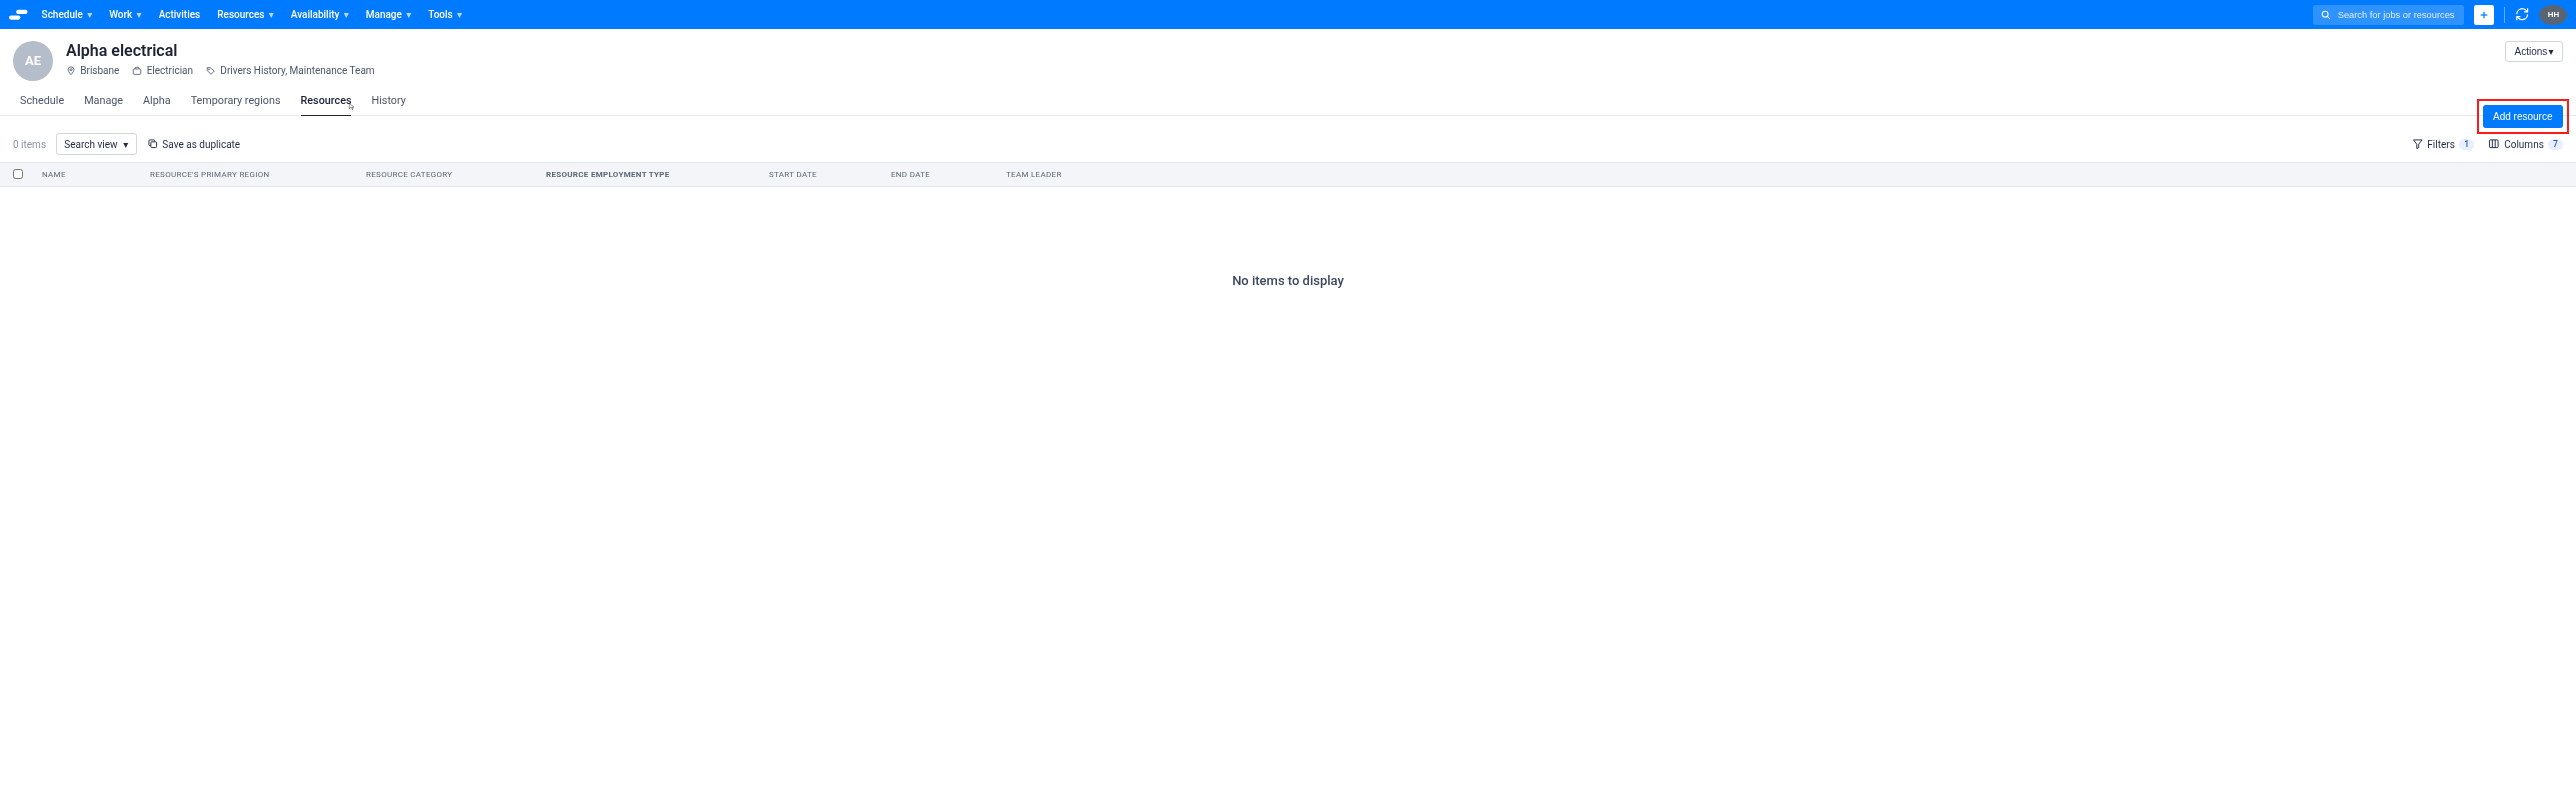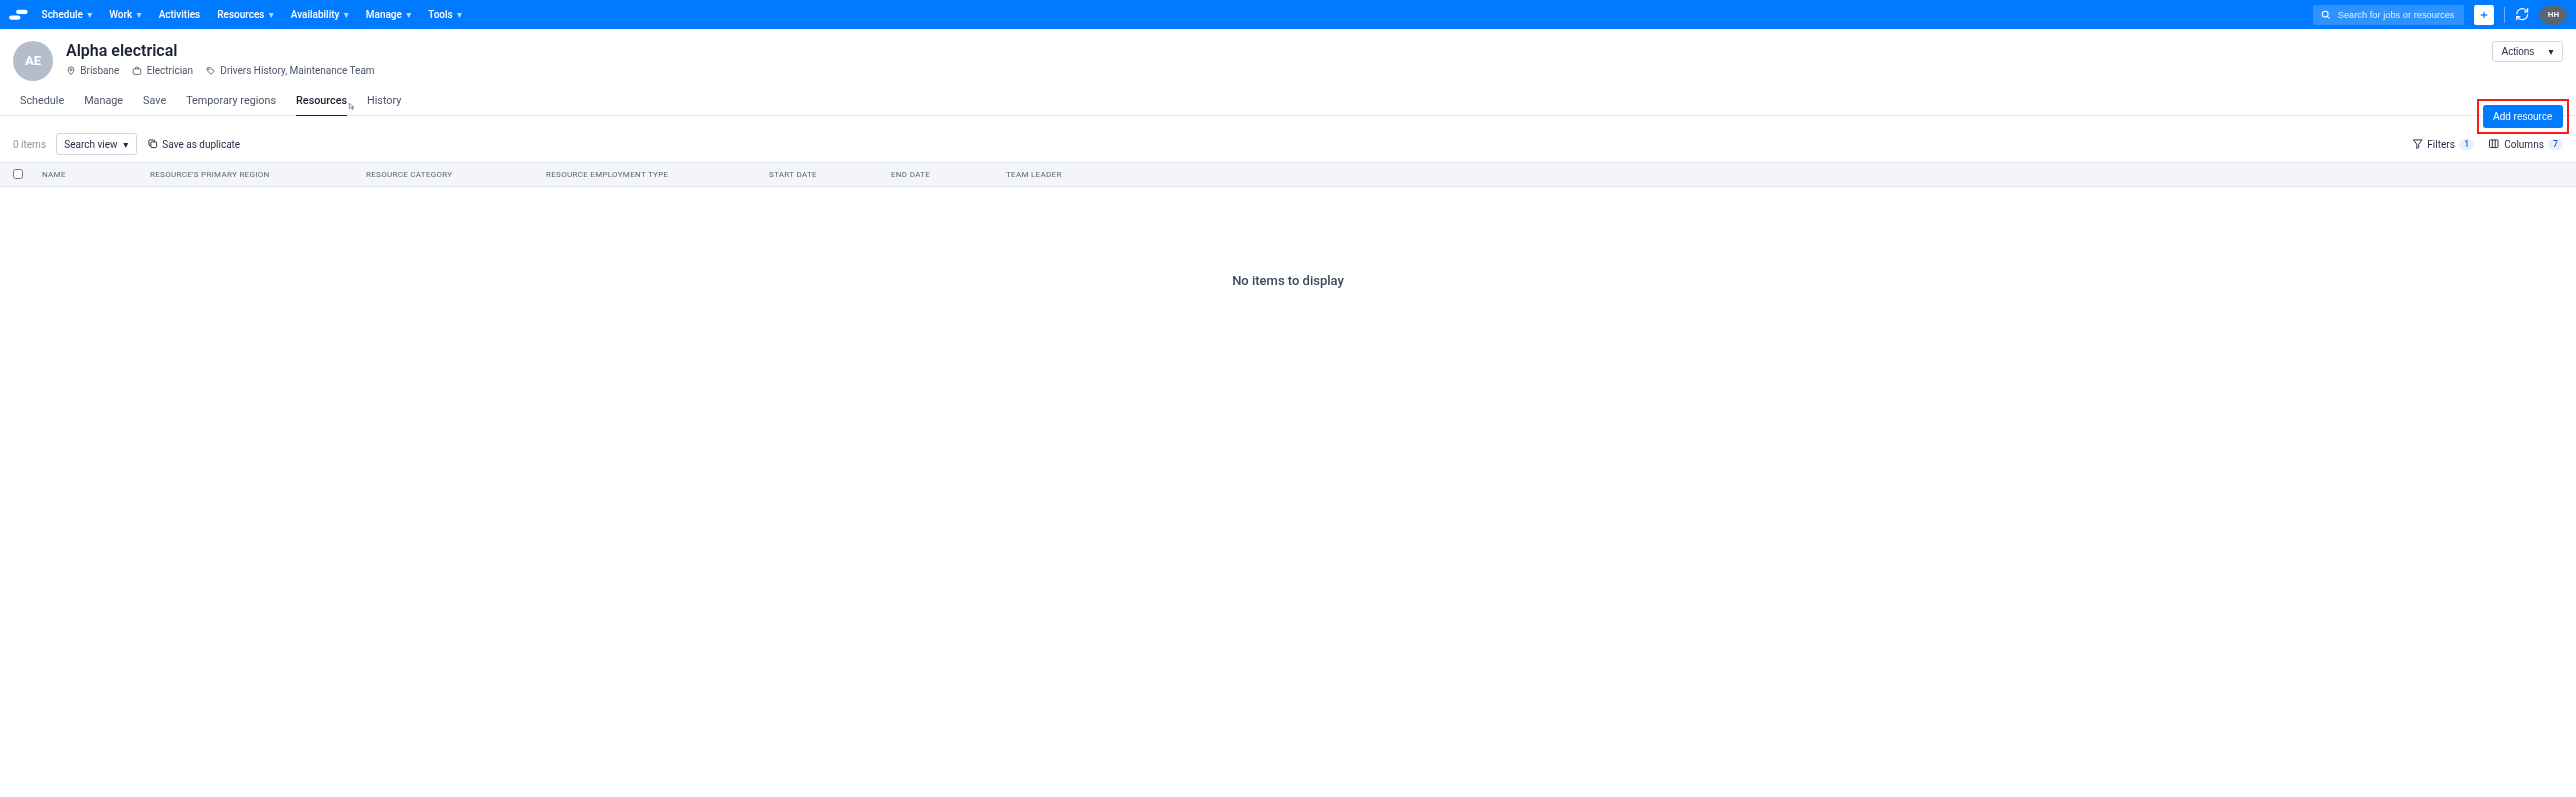--- a/index.html
+++ b/index.html
@@ -21,21 +21,21 @@
   .sync-icon { width:14.4px; height:14.4px; color:#fff; cursor:pointer; }
 
   
   .page-head { display:flex; align-items:flex-start; padding:11.5px 13px 0; gap:13px; }
   .avatar-lg { width:40px; height:40px; border-radius:50%; background:#b4bdc9; color:#fff; display:flex; align-items:center; justify-content:center; font-weight:700; font-size:13px; }
   .title-block { flex:1; }
   .page-title { font-size:16px; font-weight:600; color:#1a2233; margin-bottom:5.8px; }
   .meta-line { display:flex; align-items:center; gap:13px; color:#4a5568; font-size:10px; }
   .meta-chip { display:flex; align-items:center; gap:4.3px; }
   .meta-chip svg { width:10px; height:10px; }
-  .actions-btn { border:0.7px solid #cfd6de; background:#fff; border-radius:2.9px; padding:4.3px 8.6px; display:flex; align-items:center; gap:14px; cursor:pointer; color:#1f2a44; font-size:10px; }
+  .actions-btn { border:0.7px solid #cfd6de; background:#fff; border-radius:2.9px; padding:4.3px 8.6px; display:flex; align-items:center; gap:1px; cursor:pointer; color:#1f2a44; font-size:10px; }
 
   
   .tabs { display:flex; gap:20px; padding:13px 20px 0; border-bottom:0.7px solid #e5e9ef; position:relative; }
   .tab { padding-bottom:8.6px; cursor:pointer; color:#4a5568; font-size:10.8px; }
   .tab.active { color:#1a2233; font-weight:500; border-bottom:1.4px solid #1a2233; margin-bottom:-0.7px; }
   .cursor-img { position:absolute; width:10px; height:10px; }
 
   
   .add-resource-wrap { position:absolute; right:7.2px; top:99px; padding:4.3px; border:2.9px solid #ff1a1a; }
   .add-resource-btn { background:#007aff; color:#fff; border:none; border-radius:2.9px; padding:5.8px 10px; font-size:10px; cursor:pointer; }
@@ -49,21 +49,21 @@
   .chip { background:#e8f0ff; color:#2456c5; border-radius:7.2px; padding:0.7px 5px; font-size:8.6px; font-weight:500; }
 
   
   .grid-header { display:flex; align-items:center; background:#f3f5f8; border-top:0.7px solid #e1e6ec; border-bottom:0.7px solid #e1e6ec; padding:0 13px; height:24.4px; font-size:8px; letter-spacing:0.3px; color:#5b6776; text-transform:uppercase; }
   .col-chk { width:29px; display:flex; align-items:center; }
   .col-chk input { width:10px; height:10px; }
   .col { flex:1; }
   .col.name { flex:0 0 108px; }
   .col.region { flex:0 0 216px; }
   .col.cat { flex:0 0 180px; }
-  .col.emp { flex:0 0 223px; }
+  .col.emp { flex:0 0 223px;font-weight:bold; }
   .col.start { flex:0 0 122px; }
   .col.end { flex:0 0 115px; }
   .col.leader { flex:0 0 101px; }
 
   .empty-state { text-align:center; padding:86px 0; color:#3a475c; font-size:13px; font-weight:500; }
 
   svg { display:block; }
 </style>
 </head>
 <body>
@@ -175,21 +175,21 @@
   </div>
   <button class="actions-btn">
     <span>Actions</span>
     <span>▾</span>
   </button>
 </div>
 
 <div class="tabs">
   <div class="tab">Schedule</div>
   <div class="tab">Manage</div>
-  <div class="tab">Save</div>
+  <div class="tab">Alpha</div>
   <div class="tab">Temporary regions</div>
   <div class="tab active">Resources</div>
   <div class="tab">History</div>
 
   <span class="cursor-img" style="left:346px; top:20px;">
     <svg width="10" height="13" viewBox="0 0 24 24" fill="#000">
         <path d="M8 2v13l3-3h2l2 5 2-1-2-5h4z" fill="#fff" stroke="#000" stroke-width="1"></path>
       </svg>
   </span>
 </div>

